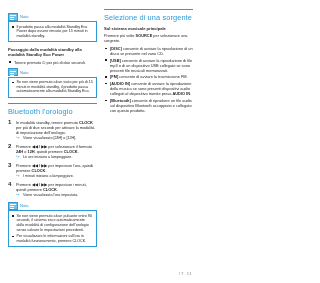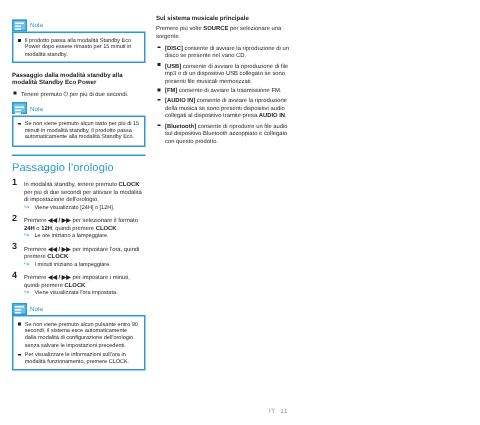--- a/index.html
+++ b/index.html
@@ -230,21 +230,21 @@
           <span class="note-icon"></span>
           <span class="note-label">Nota</span>
         </div>
         <div class="note-body">
           <ul>
             <li>Se non viene premuto alcun tasto per più di 15 minuti in modalità standby, il prodotto passa automaticamente alla modalità Standby Eco.</li>
           </ul>
         </div>
       </div>
 
-      <div class="h1">Passaggio l'orologio</div>
+      <div class="h1">Bluetooth l'orologio</div>
       <ol class="steps">
           <li>
             <span class="num">1</span>
             <div class="stext"><span>In modalità standby, tenere premuto </span><span style="font-weight: bold;">CLOCK</span><span> per più di due secondi per attivare la modalità di impostazione dell'orologio.</span></div>
             <div class="sub"><span class="arrow">↪</span><span>Viene visualizzato [24H] o [12H].</span></div>
           </li>
           <li>
             <span class="num">2</span>
             <div class="stext"><span>Premere </span><span style="font-weight: bold;">◀◀ / ▶▶</span><span> per selezionare il formato </span><span style="font-weight: bold;">24H</span><span> o </span><span style="font-weight: bold;">12H</span><span>, quindi premere </span><span style="font-weight: bold;">CLOCK</span><span>.</span></div>
             <div class="sub"><span class="arrow">↪</span><span>Le ore iniziano a lampeggiare.</span></div>
@@ -271,20 +271,21 @@
               <li>Se non viene premuto alcun pulsante entro 90 secondi, il sistema esce automaticamente dalla modalità di configurazione dell'orologio senza salvare le impostazioni precedenti.</li>
               <li>Per visualizzare le informazioni sull'ora in modalità funzionamento, premere CLOCK.</li>
             </ul>
         </div>
       </div>
 
     </div>
 
     <div class="col">
 
+      <div class="h1">Selezione di una sorgente</div>
       <div class="h3">Sul sistema musicale principale</div>
       <div class="p"><span>Premere più volte </span><span style="font-weight: bold;">SOURCE</span><span> per selezionare una sorgente.</span></div>
       <ul class="bl">
           <li><span style="font-weight: bold;">[DISC]</span><span> consente di avviare la riproduzione di un disco se presente nel vano CD.</span></li>
           <li><span style="font-weight: bold;">[USB]</span><span> consente di avviare la riproduzione di file mp3 o di un dispositivo USB collegato se sono presenti file musicali memorizzati.</span></li>
           <li><span style="font-weight: bold;">[FM]</span><span> consente di avviare la trasmissione FM.</span></li>
           <li><span style="font-weight: bold;">[AUDIO IN]</span><span> consente di avviare la riproduzione della musica se sono presenti dispositivi audio collegati al dispositivo tramite presa </span><span style="font-weight: bold;">AUDIO IN</span><span>.</span></li>
           <li><span style="font-weight: bold;">[Bluetooth]</span><span> consente di riprodurre un file audio sul dispositivo Bluetooth accoppiato e collegato con questo prodotto.</span></li>
         </ul>
 

